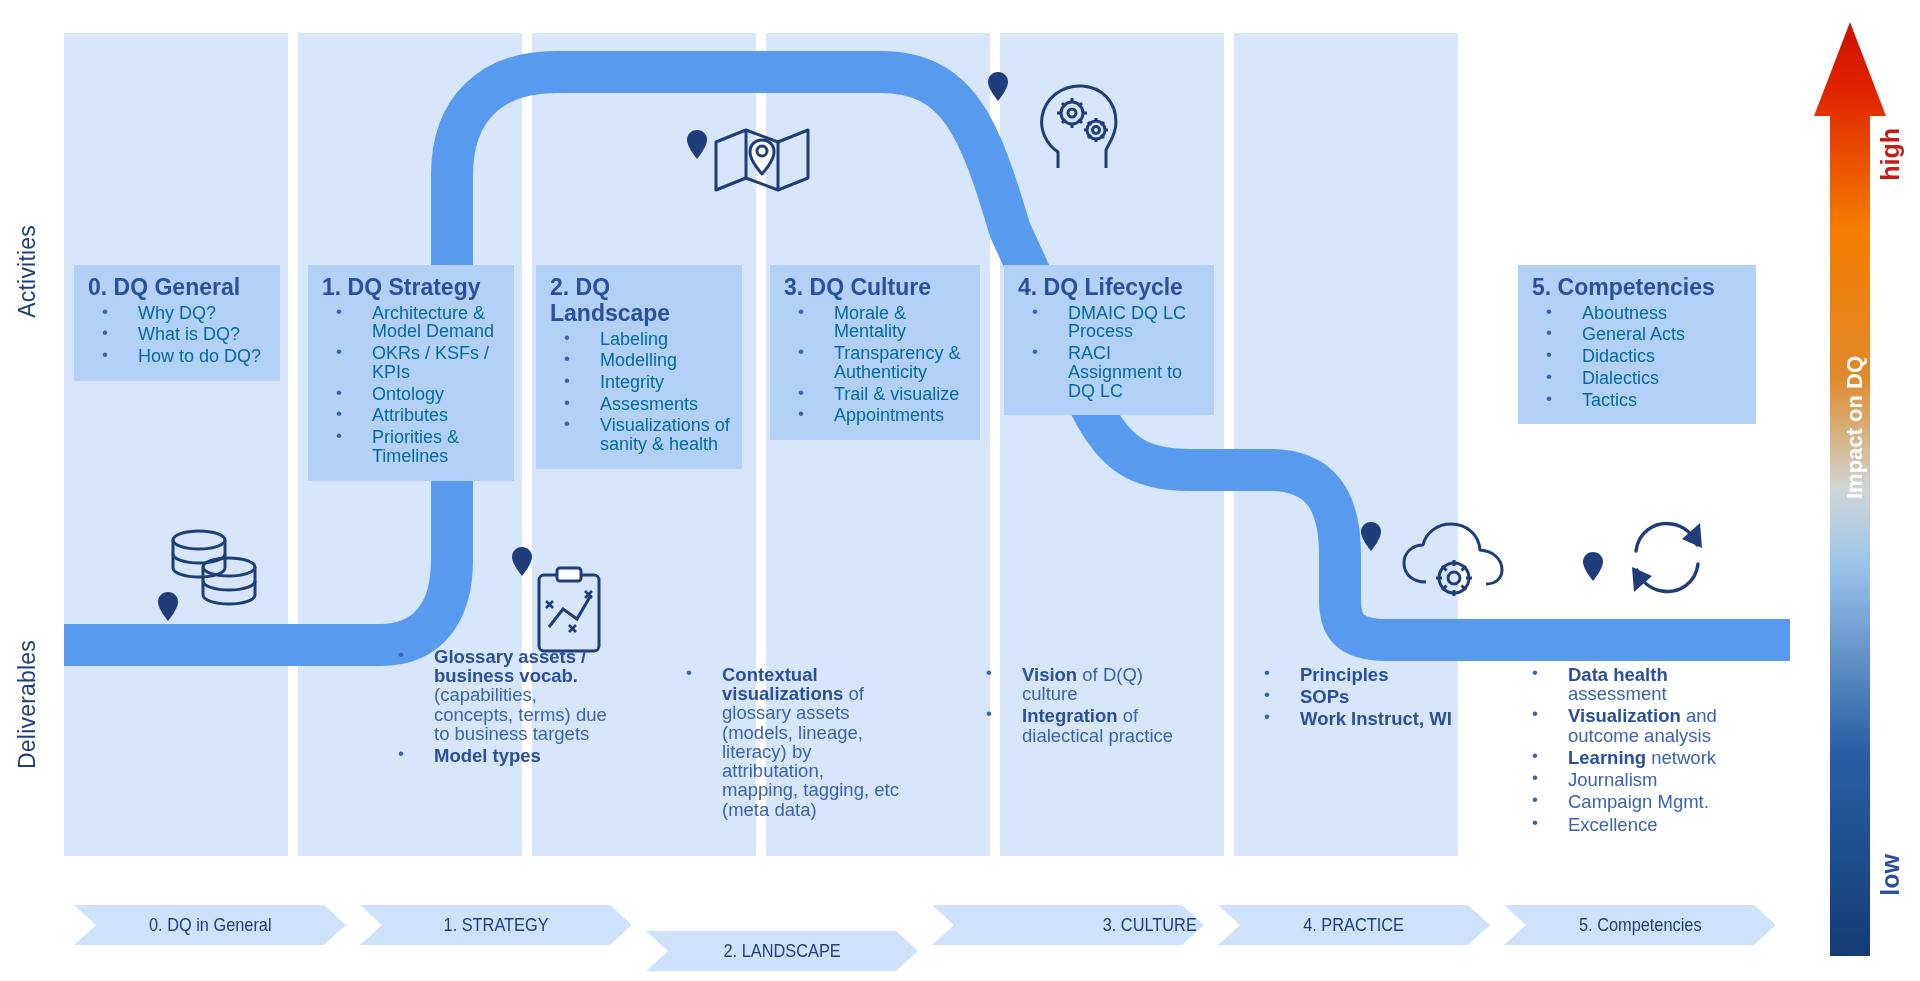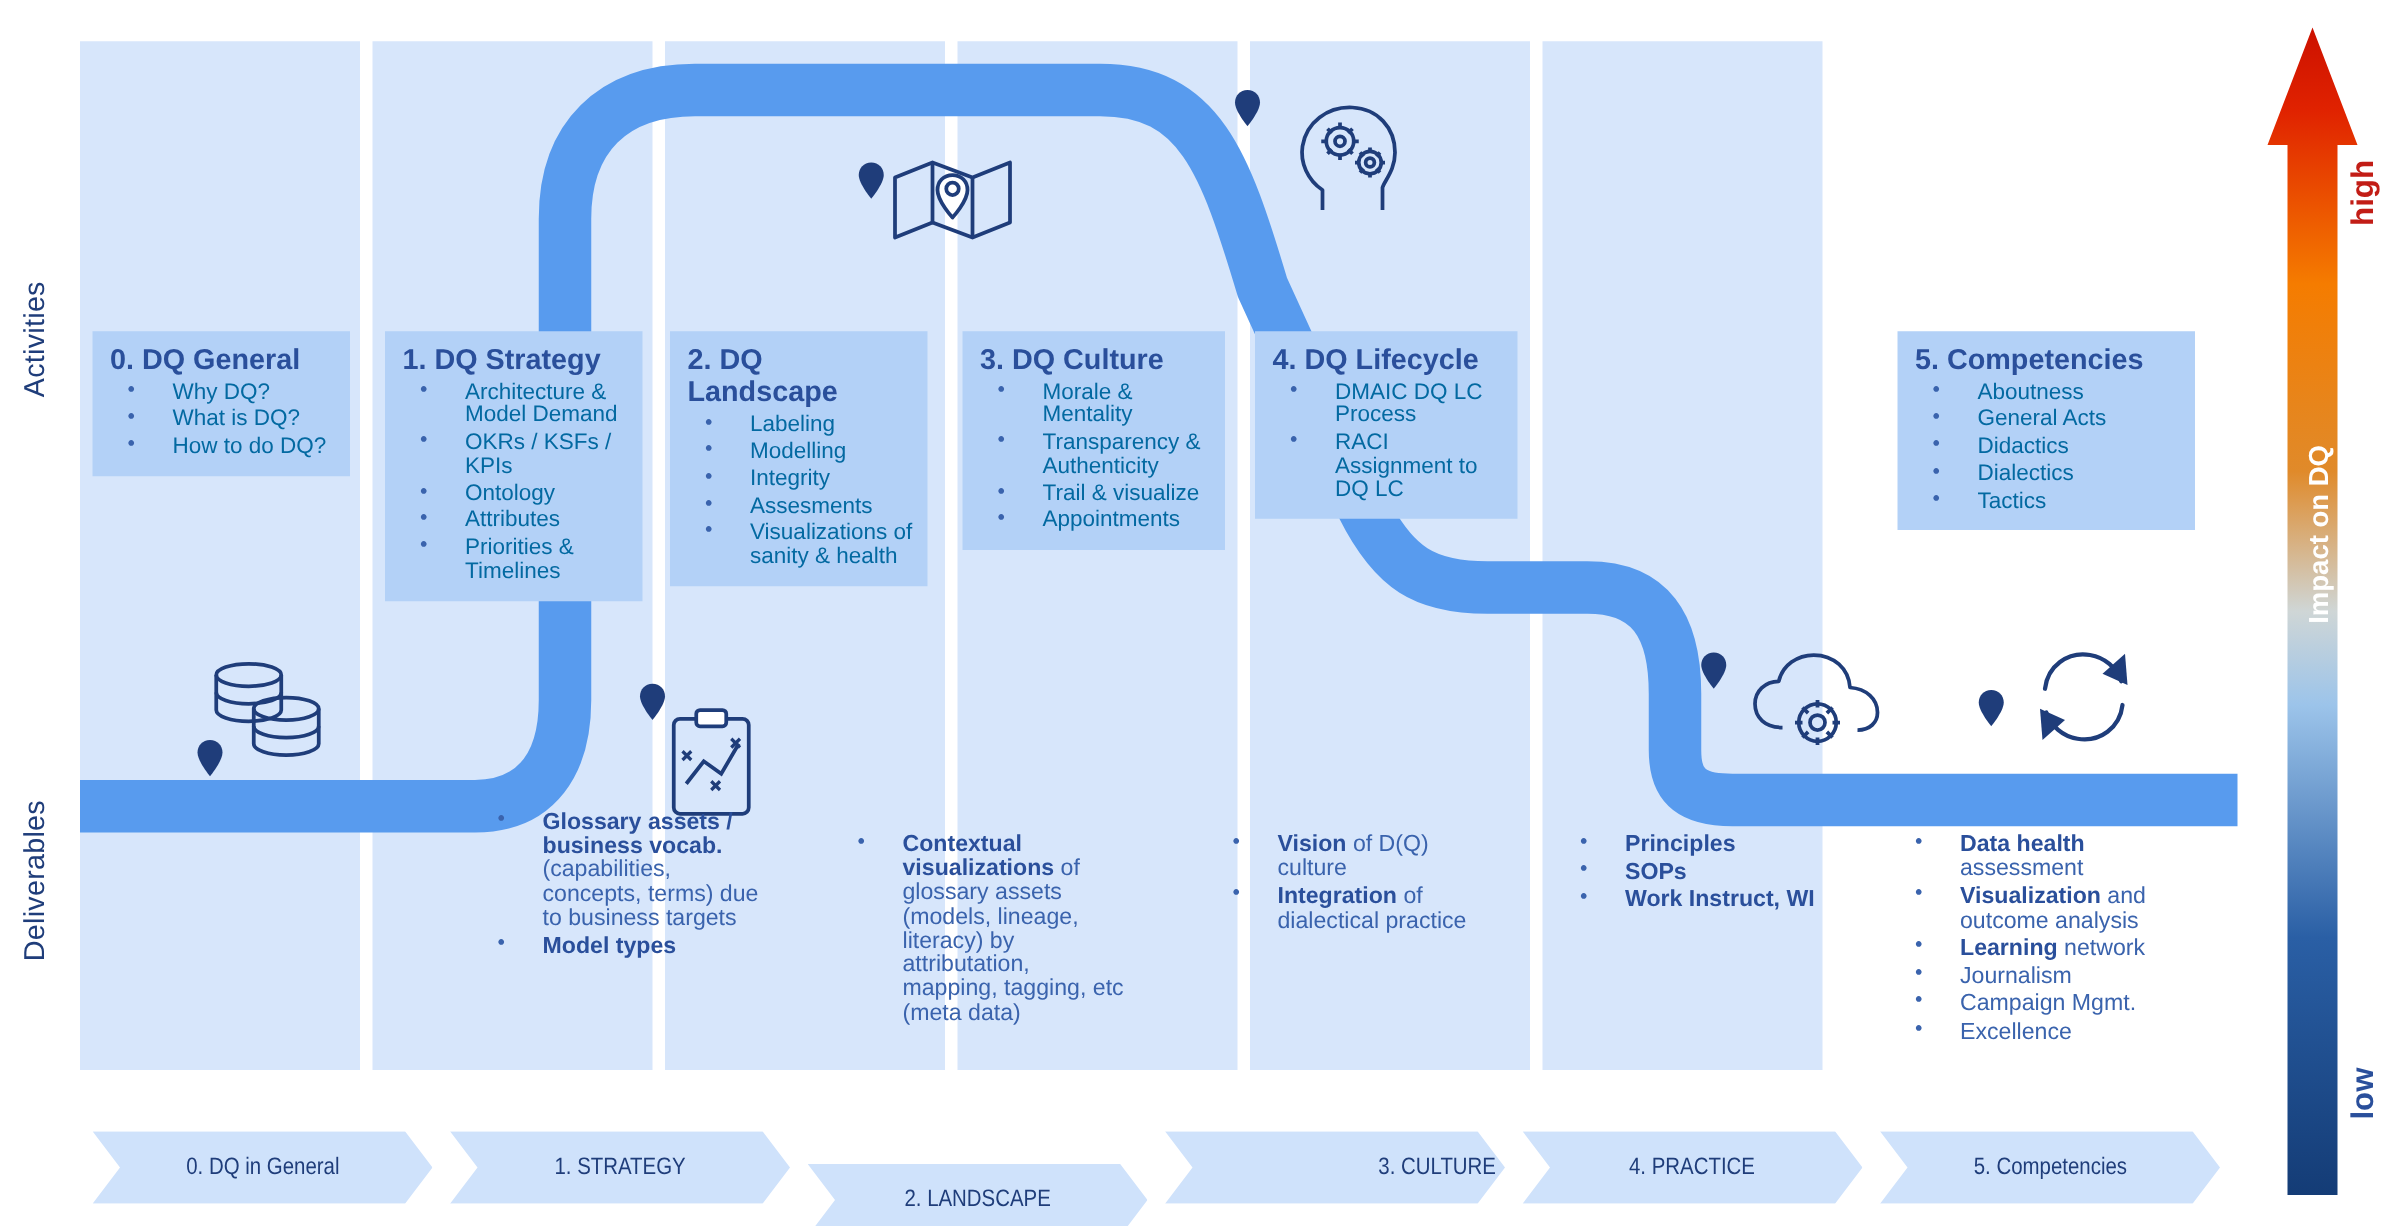--- a/index.html
+++ b/index.html
@@ -82,21 +82,21 @@
 
   
   #ribbon { position: absolute; left: 0; top: 0; pointer-events: none; }
 
   
   .icon-abs { position: absolute; }
 
   
   .chev {
     position: absolute;
-    top: 905px; height: 58px;
+    top: 905px; height: 40px;
     background: #cfe2fb;
     display: flex; align-items: center; justify-content: center;
     color: #1f3d7a;
     font-size: 19px;
     clip-path: polygon(0 0, calc(100% - 22px) 0, 100% 50%, calc(100% - 22px) 100%, 0 100%, 22px 50%);
   }
   .chev:first-of-type {
     clip-path: polygon(0 0, calc(100% - 22px) 0, 100% 50%, calc(100% - 22px) 100%, 0 100%);
   }
   .chev span { transform: scaleX(.86); display:inline-block; white-space: nowrap; }

